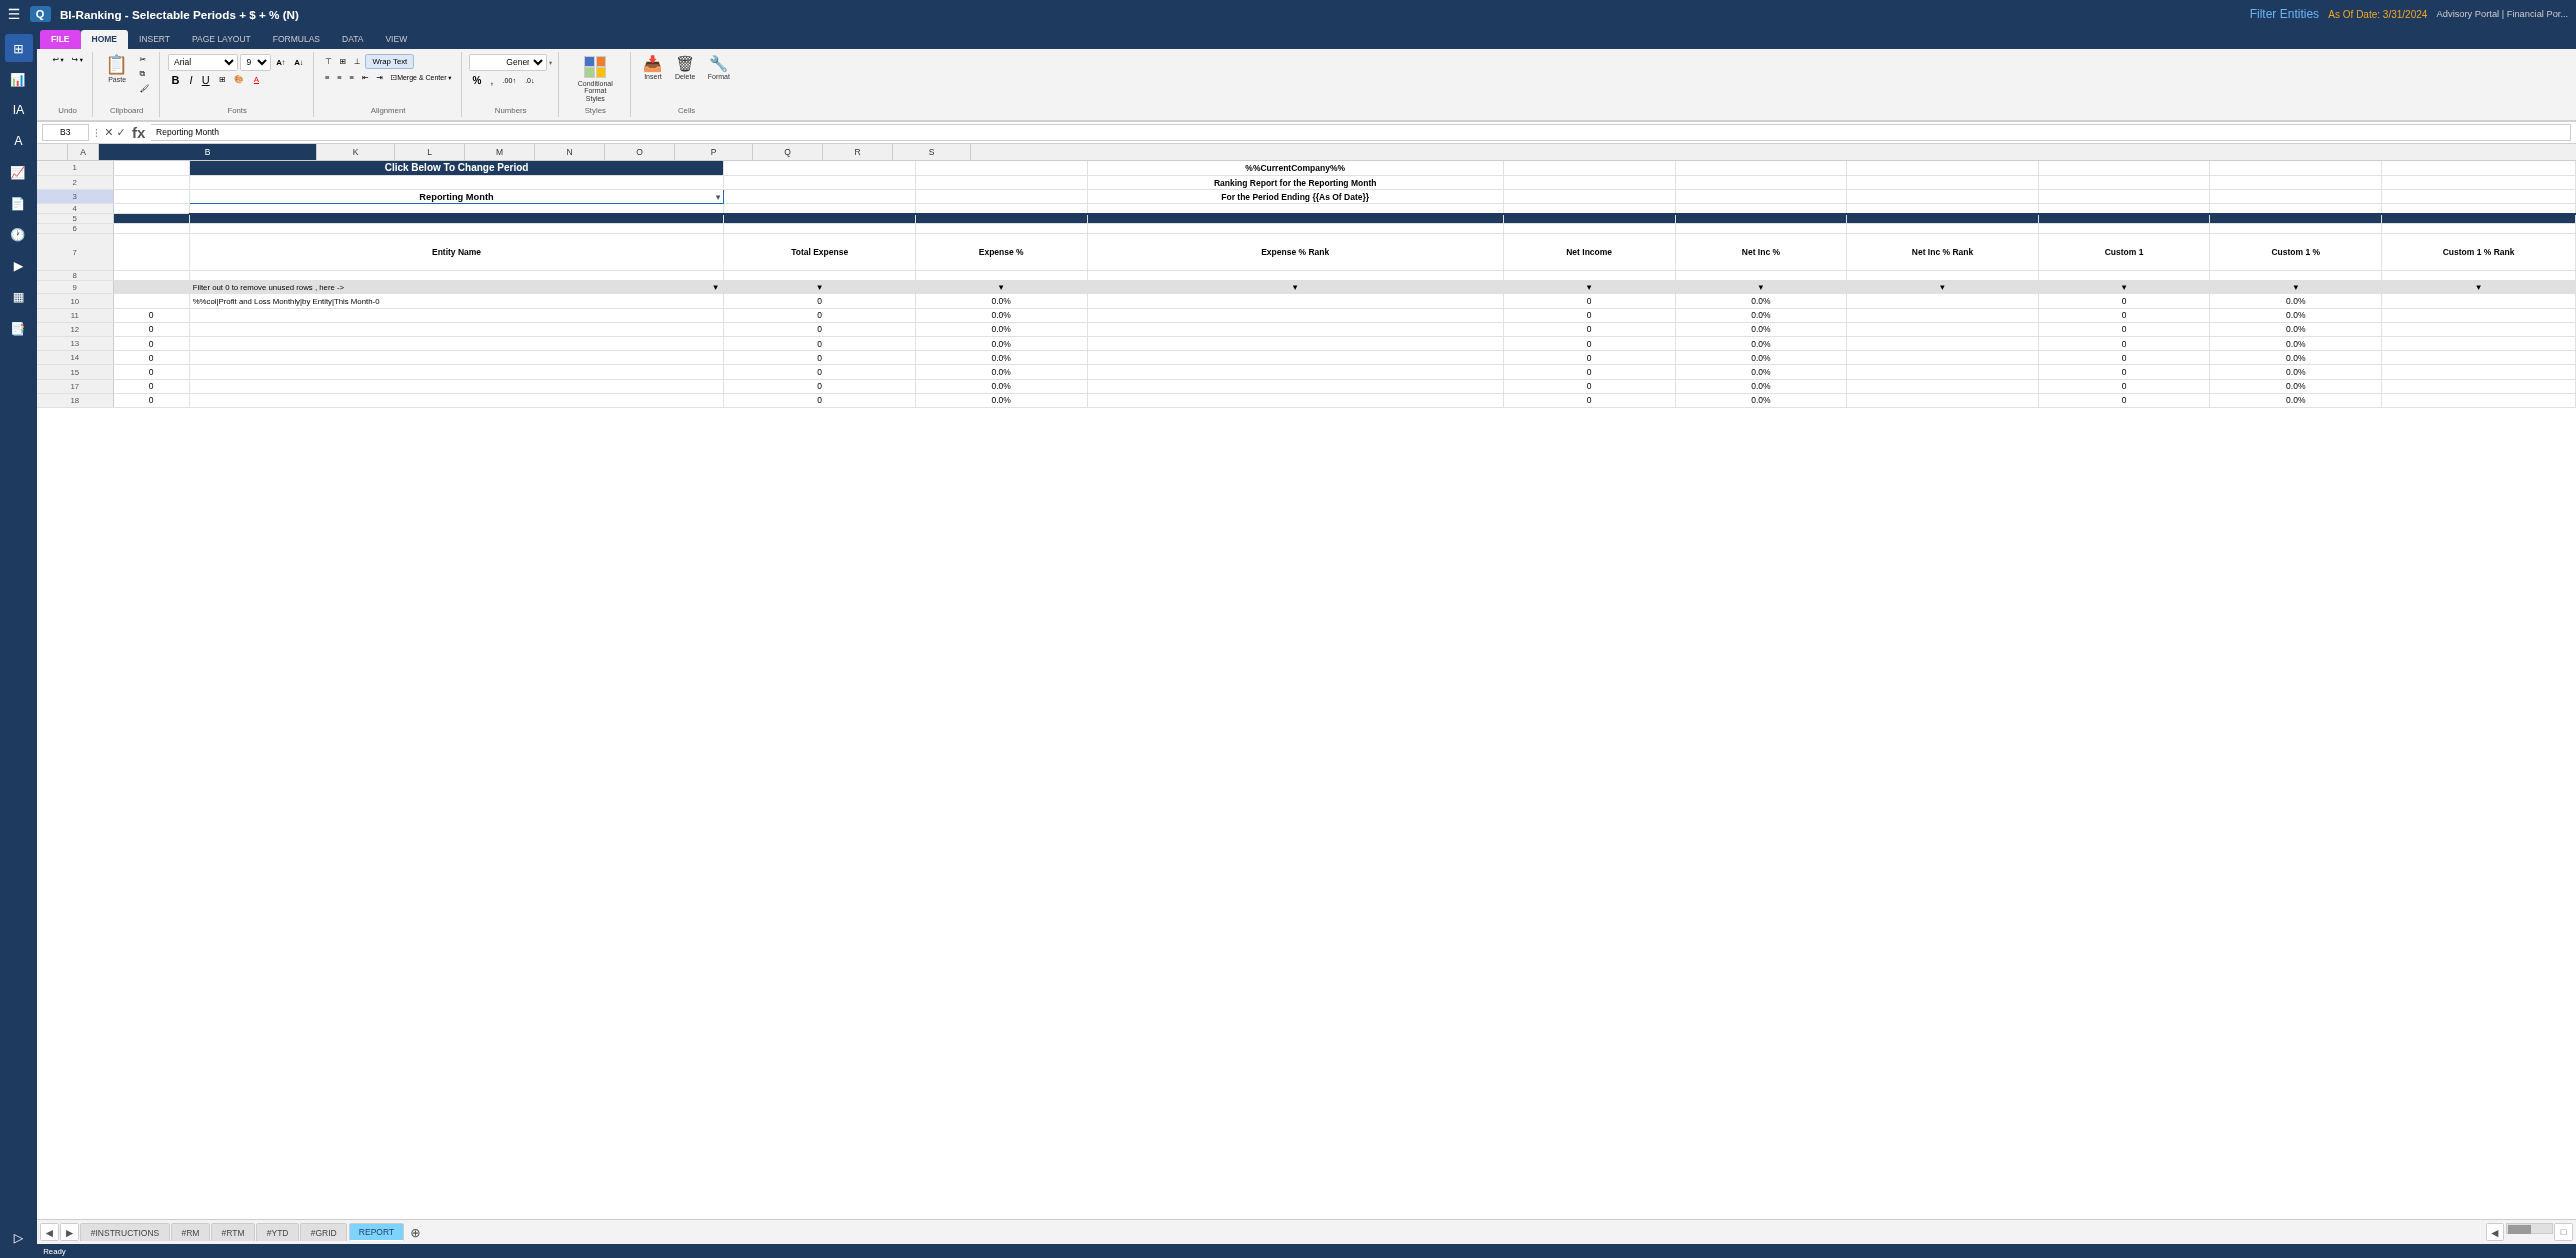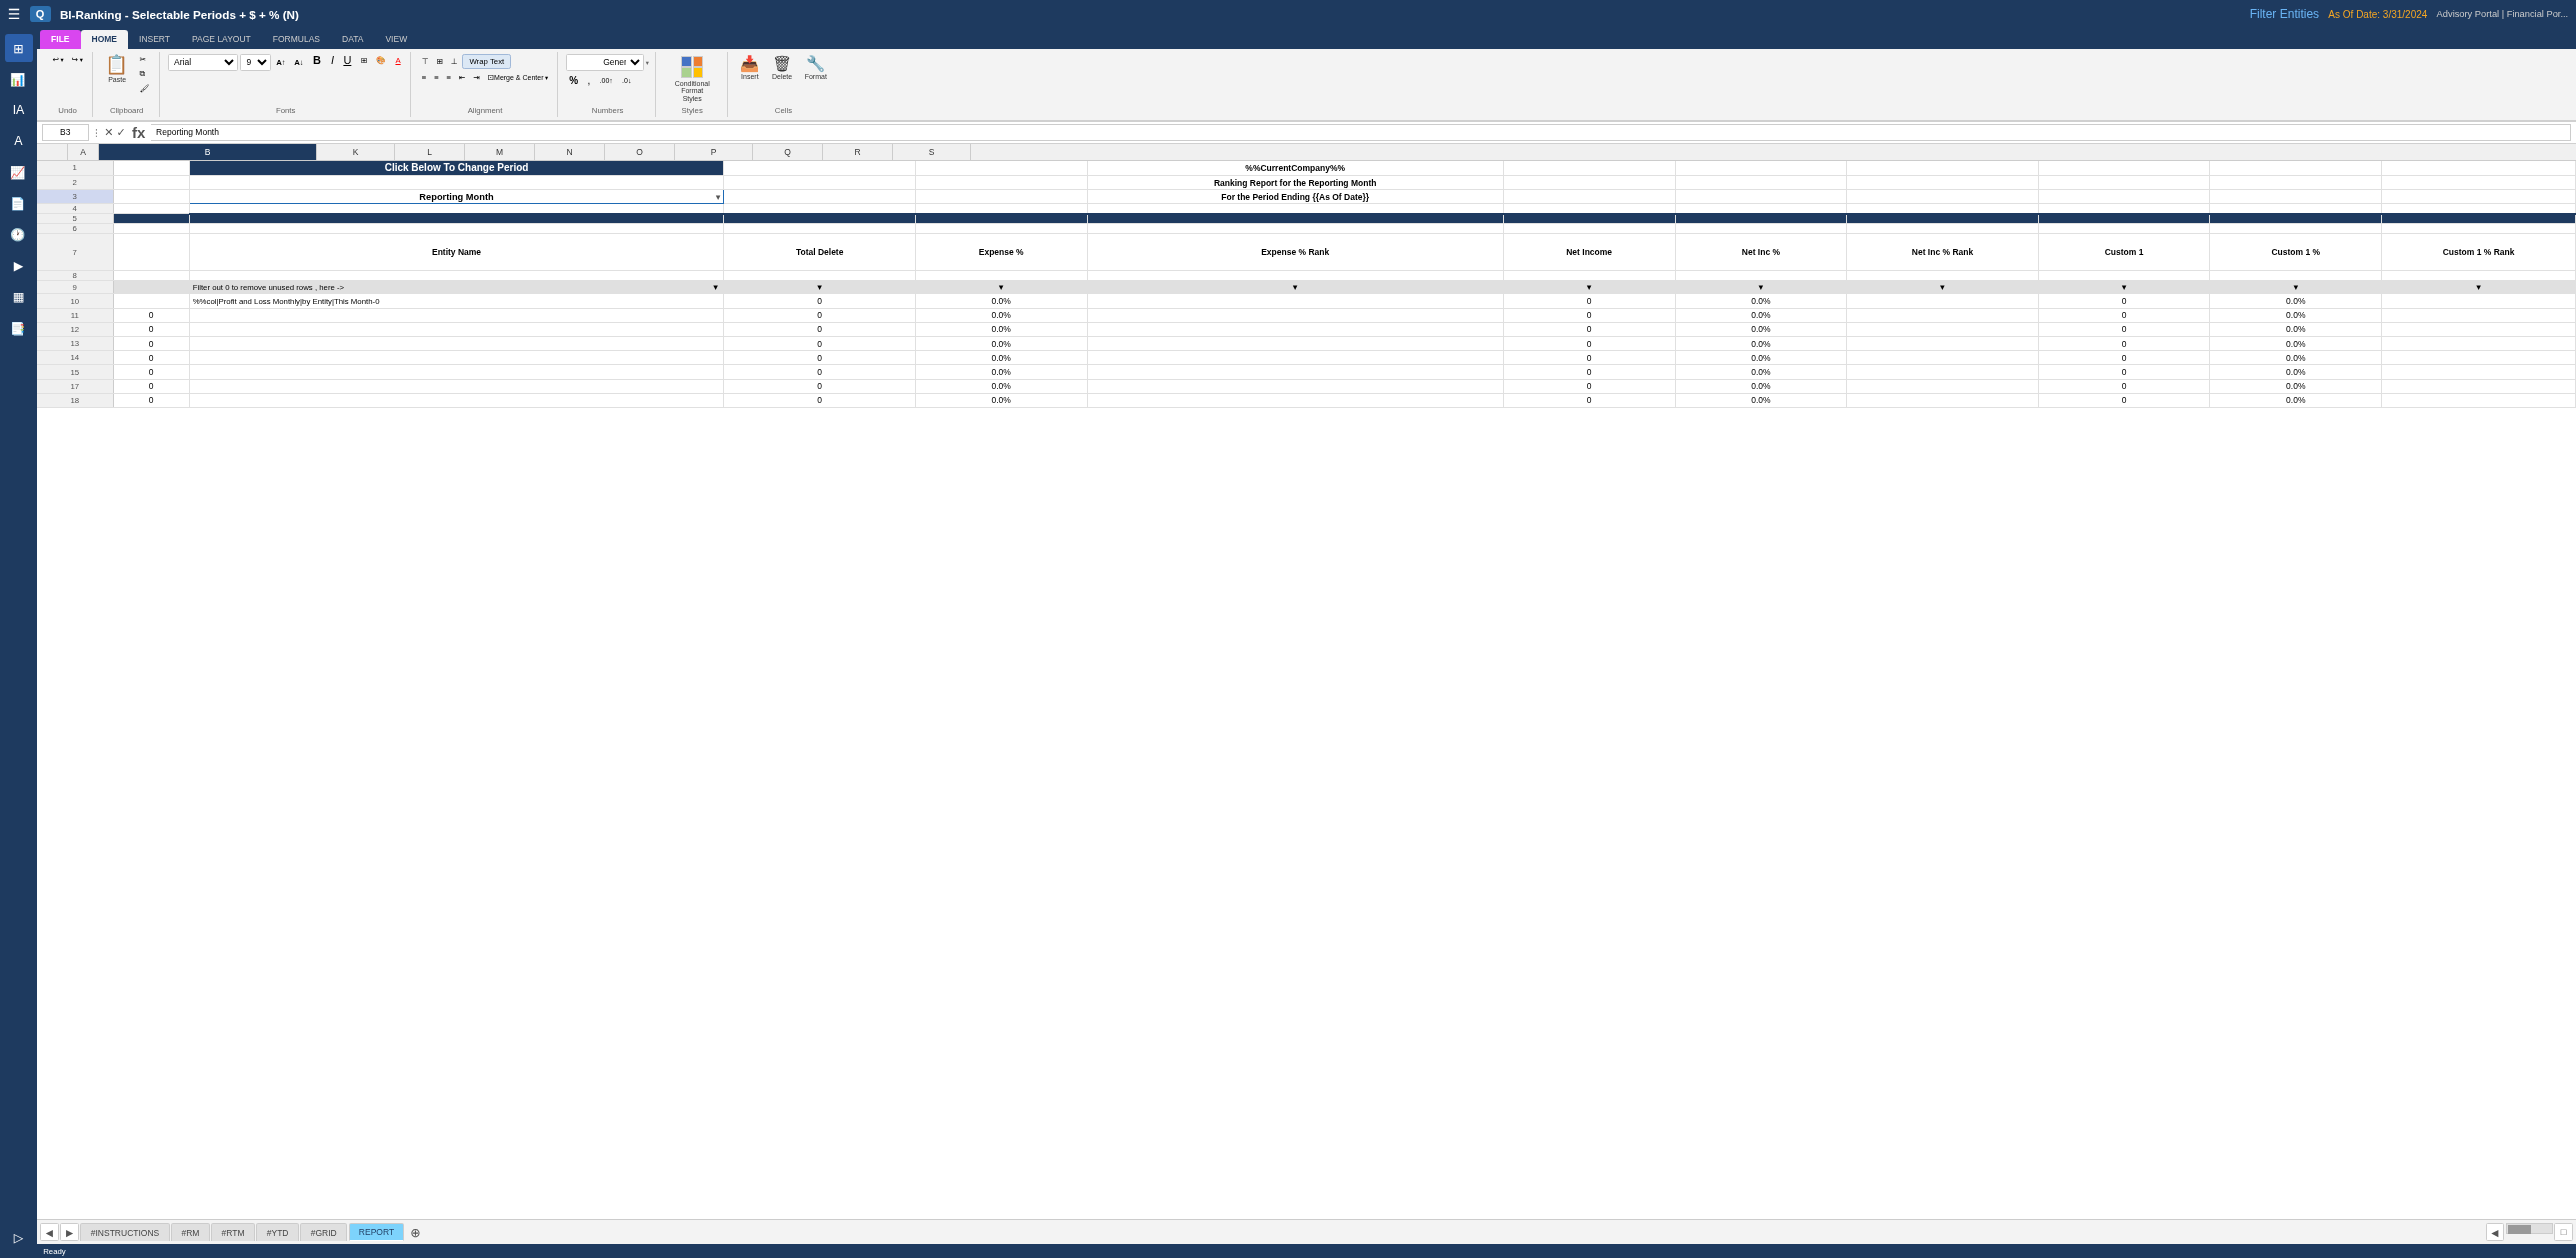--- a/index.html
+++ b/index.html
@@ -261,21 +261,21 @@
             <div style="display:flex; flex-direction:column; gap:1.6px;">
               <button class="ribbon-small-btn">✂</button>
               <button class="ribbon-small-btn">⧉</button>
               <button class="ribbon-small-btn">🖌</button>
             </div>
           </div>
           <div class="ribbon-group-label">Clipboard</div>
         </div>
 
         <div class="ribbon-group">
-          <div class="ribbon-group-content" style="flex-direction:row; gap:2.3px;">
+          <div class="ribbon-group-content" style="flex-direction:column; gap:2.3px;">
             <div style="display:flex; gap:2.3px; align-items:center;">
               <select class="font-select font-name-select">
                 <option>Arial</option>
               </select>
               <select class="font-select font-size-select">
                 <option>9</option>
               </select>
               <button class="ribbon-small-btn" style="font-weight:bold;">A↑</button>
               <button class="ribbon-small-btn" style="font-weight:bold;">A↓</button>
             </div>
@@ -493,21 +493,21 @@
             <div class="grid-cell col-p"></div>
             <div class="grid-cell col-q"></div>
             <div class="grid-cell col-r"></div>
             <div class="grid-cell col-s"></div>
           </div>
 
           <div class="grid-row">
             <div class="row-num">7</div>
             <div class="grid-cell col-a"></div>
             <div class="grid-cell col-b entity-header" style="height:37px; vertical-align:middle;">Entity Name</div>
-            <div class="grid-cell col-k entity-header" style="height:37px; vertical-align:middle; text-align:center;">Total Delete</div>
+            <div class="grid-cell col-k entity-header" style="height:37px; vertical-align:middle; text-align:center;">Total Expense</div>
             <div class="grid-cell col-l entity-header" style="height:37px; vertical-align:middle; text-align:center;">Expense %</div>
             <div class="grid-cell col-m entity-header" style="height:37px; vertical-align:middle; text-align:center;">Expense % Rank</div>
             <div class="grid-cell col-n entity-header" style="height:37px; vertical-align:middle; text-align:center;">Net Income</div>
             <div class="grid-cell col-o entity-header" style="height:37px; vertical-align:middle; text-align:center;">Net Inc %</div>
             <div class="grid-cell col-p entity-header" style="height:37px; vertical-align:middle; text-align:center;">Net Inc % Rank</div>
             <div class="grid-cell col-q entity-header" style="height:37px; vertical-align:middle; text-align:center;">Custom 1</div>
             <div class="grid-cell col-r entity-header" style="height:37px; vertical-align:middle; ">Custom 1 %</div>
             <div class="grid-cell col-s entity-header" style="height:37px; vertical-align:middle; text-align:center;">Custom 1 % Rank</div>
           </div>
 

